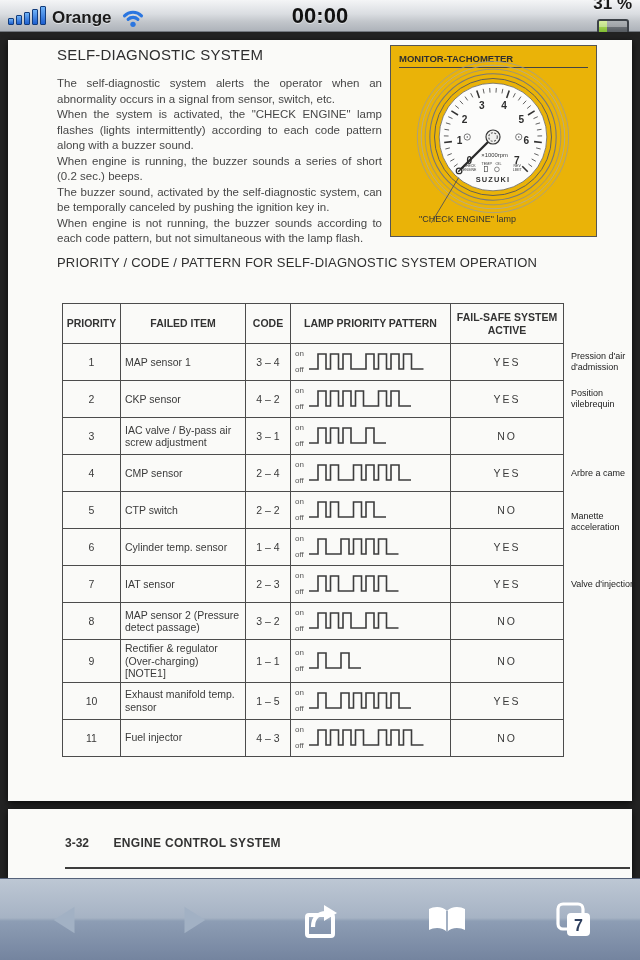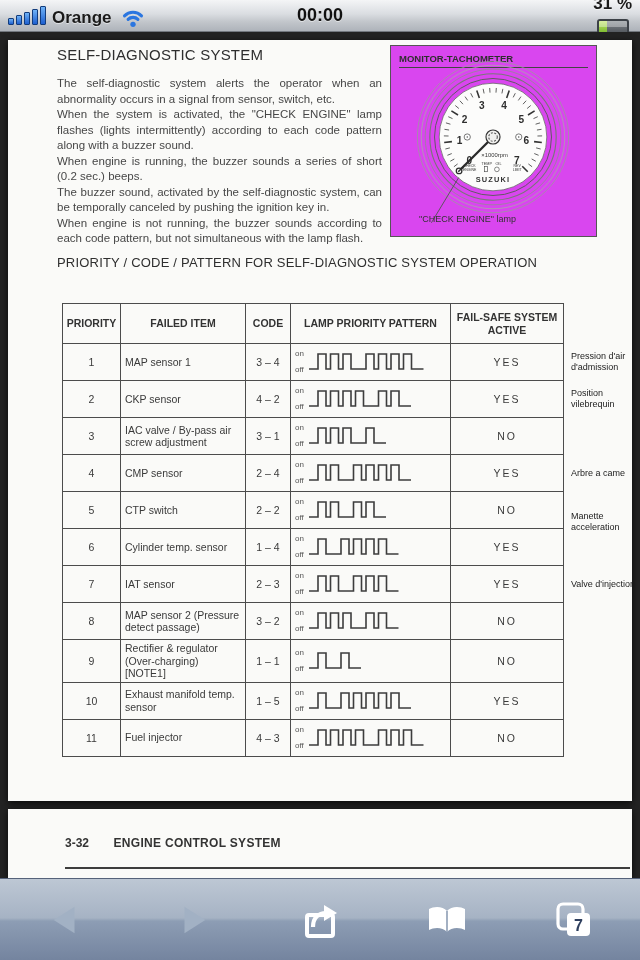--- a/index.html
+++ b/index.html
@@ -10,40 +10,40 @@
   .status-bar{position:absolute;top:0;left:0;width:640px;height:32px;
     background:linear-gradient(to bottom,#f4f5f6 0%,#dadde1 45%,#c2c6cb 70%,#aeb3ba 100%);
     border-bottom:1px solid #73787f;display:flex;align-items:center;box-sizing:border-box;padding:0 8px;}
   .sb-left{display:flex;align-items:flex-end;gap:6px;}
   .signal-bars{display:flex;align-items:flex-end;gap:2px;height:20px;padding-bottom:3px;}
   .signal-bars span{width:4px;background:linear-gradient(#6fb2f6,#1d5fd0);border:1px solid #123c7d;border-radius:1px;}
   .signal-bars span:nth-child(1){height:5px}.signal-bars span:nth-child(2){height:8px}
   .signal-bars span:nth-child(3){height:11px}.signal-bars span:nth-child(4){height:14px}
   .signal-bars span:nth-child(5){height:17px}
   .carrier{font-size:17px;font-weight:bold;color:#1a1a1a;text-shadow:0 1px 0 rgba(255,255,255,.5);}
-  .sb-time{position:absolute;left:50%;transform:translateX(-50%);font-size:18px;font-weight:bold;color:#111;
+  .sb-time{position:absolute;left:50%;transform:translateX(-50%);font-size:22px;font-weight:bold;color:#111;
     text-shadow:0 1px 0 rgba(255,255,255,.5);}
   .sb-right{margin-left:auto;display:flex;align-items:center;gap:5px;flex-direction:column;}
   .batt-pct{font-size:17px;font-weight:bold;color:#1a1a1a;text-shadow:0 1px 0 rgba(255,255,255,.5);}
   .battery{position:relative;width:28px;height:14px;border:2px solid #3c4147;border-radius:3px;
     background:linear-gradient(#83898f,#4a4e54);overflow:hidden;}
   .batt-fill{position:absolute;left:0;top:0;bottom:0;background:linear-gradient(#c3e56c,#6eb224);}
   .batt-gloss{position:absolute;left:0;right:0;top:0;height:45%;background:rgba(255,255,255,.35);}
 
   
   .doc-area{position:absolute;top:32px;left:0;width:640px;height:846px;background:#232323;}
   .page{position:absolute;left:8px;width:624px;background:#fafaf8;box-shadow:0 2px 7px rgba(0,0,0,.75);}
   .page1{top:8px;height:761px;}
   .page2{top:777px;height:69px;}
 
   .doc-title{position:absolute;left:49px;top:6px;margin:0;font-size:15px;font-weight:normal;color:#2e2e2e;letter-spacing:.2px;}
   .doc-paragraphs{position:absolute;left:49px;top:36px;width:325px;font-size:11.5px;line-height:15.5px;color:#474747;}
   .doc-paragraphs p{margin:0;text-align:justify;}
 
-  .diagram-box{position:absolute;left:382px;top:5px;width:205px;height:190px;border:1px solid #555;background:#d946ef;}
+  .diagram-box{position:absolute;left:382px;top:5px;width:205px;height:190px;border:1px solid #555;background:#eab308;}
   .diagram-title{margin:7px 8px 0 8px;padding-bottom:3px;font-size:9.5px;font-weight:bold;color:#2f2f2f;
     border-bottom:1px solid #444;}
   .gauge-svg{position:absolute;left:24px;top:13px;width:156px;}
   .callout-label{position:absolute;left:28px;top:168px;font-size:9px;color:#333;}
 
   .section-heading{position:absolute;left:49px;top:214px;width:528px;margin:0;font-size:13px;font-weight:normal;
     color:#2f2f2f;line-height:17px;letter-spacing:.2px;}
 
   .table-wrap{position:absolute;left:54px;top:263px;width:501px;}
   table.diag{border-collapse:collapse;table-layout:fixed;width:501px;color:#3a3a3a;padding-left:24px;}

